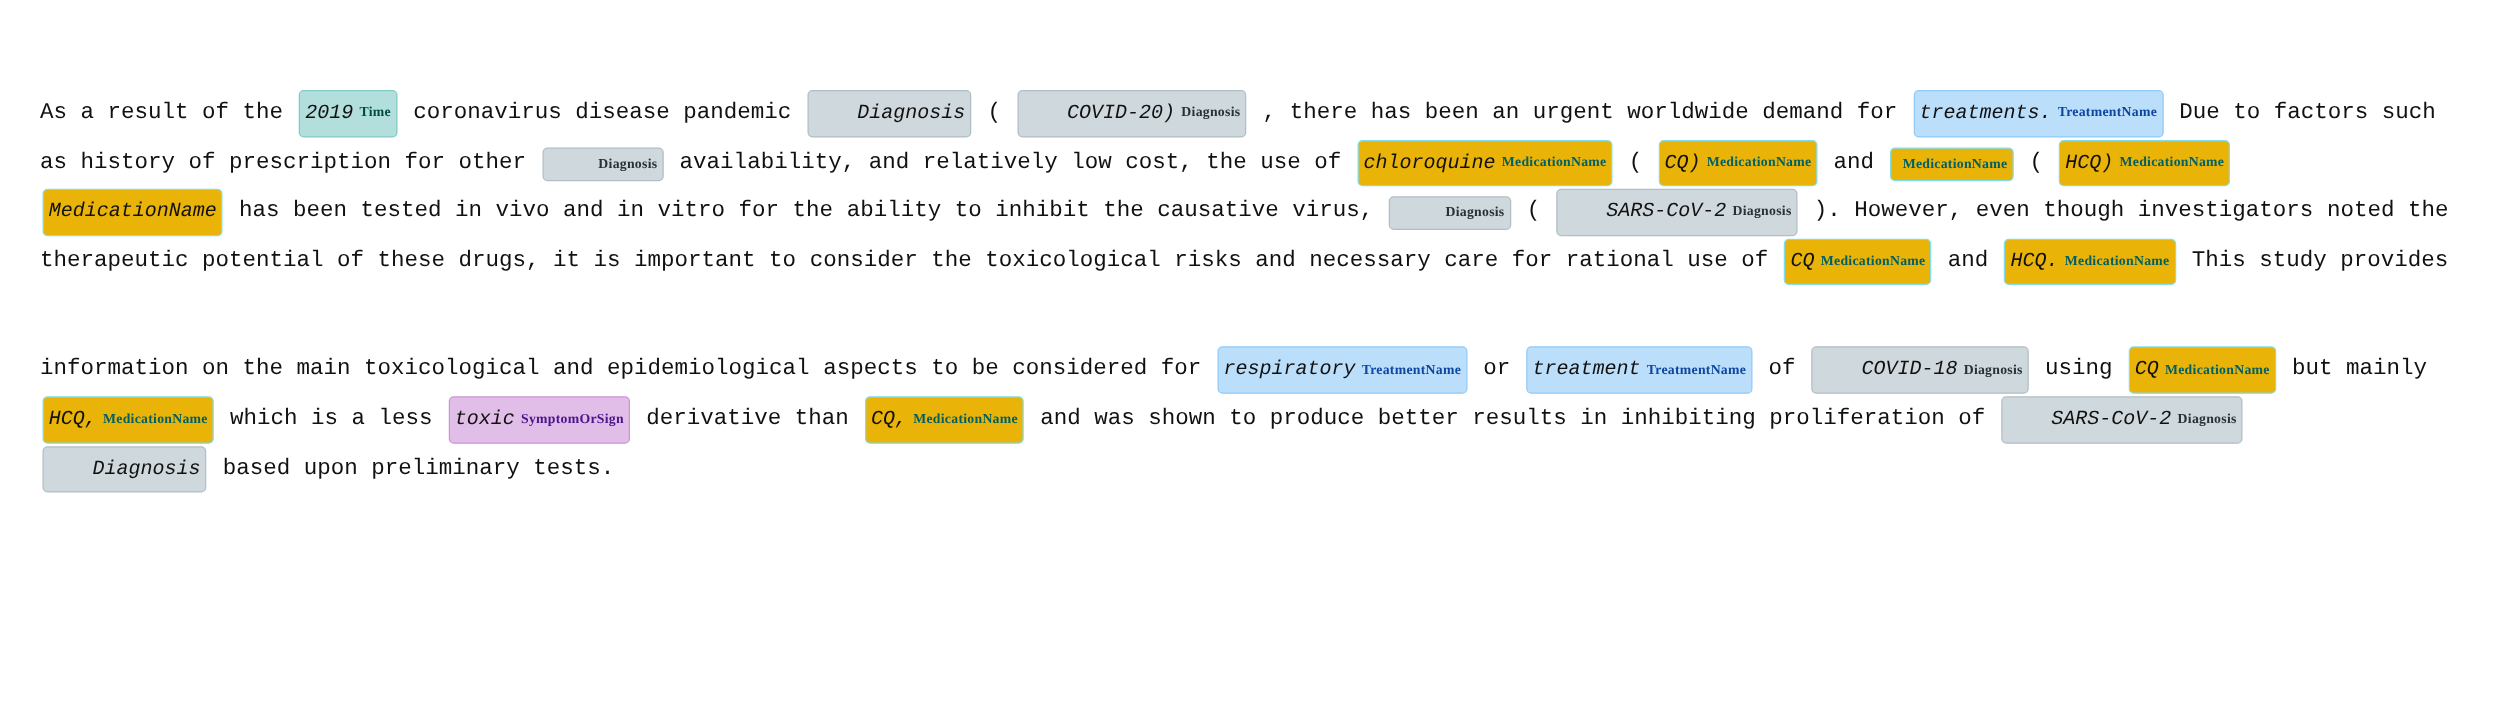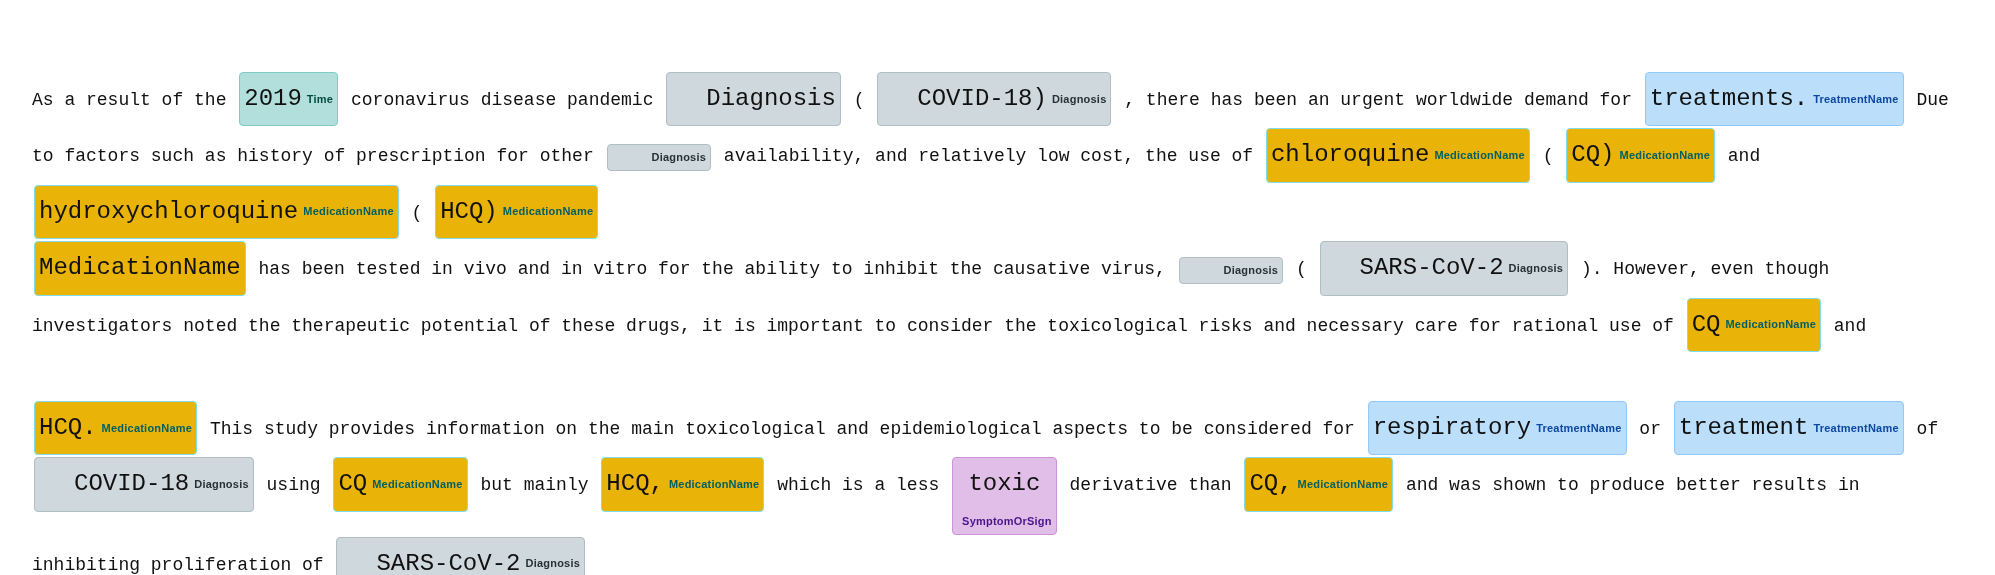--- a/index.html
+++ b/index.html
@@ -29,28 +29,29 @@
       align-items: center;
       border-radius: 4px;
       padding: 1px 4px;
       margin: 1px 2px;
       white-space: nowrap;
       vertical-align: baseline;
     }
 
     .entity-text {
       font-family: 'Courier New', Courier, monospace;
-      font-size: 24px;
+      font-size: 16px;
+      font-style: italic;
     }
 
     .entity-label {
       font-size: 11px;
       font-weight: bold;
       margin-left: 5px;
-      font-family: Liberation Sans, sans-serif;
+      font-family: Liberation Serif, serif;
       letter-spacing: 0.02em;
       text-transform: none;
     }
 
     
     .entity-time {
       background-color: #b2dfdb;
       border: 1px solid #80cbc4;
     }
     .entity-time .entity-label {
@@ -83,21 +84,20 @@
       border: 1px solid #80deea;
     }
     .entity-medication .entity-label {
       color: #006064;
     }
 
     
     .entity-symptom {
       background-color: #e1bee7;
       border: 1px solid #ce93d8;
-      flex-direction: column;
     }
     .entity-symptom .entity-label {
       color: #4a148c;
     }
 
     p {
       margin-bottom: 0;
     }
   </style>
 </head>
@@ -109,21 +109,21 @@
     <span class="entity entity-time">
       <span class="entity-text">2019</span>
       <span class="entity-label">Time</span>
     </span>
     coronavirus disease pandemic
     <span class="entity entity-diagnosis">
       <span class="entity-text">Diagnosis</span>
     </span>
     (
     <span class="entity entity-diagnosis">
-      <span class="entity-text">COVID-18)</span>
+      <span class="entity-text">COVID-20)</span>
       <span class="entity-label">Diagnosis</span>
     </span>
     , there has been an urgent worldwide demand for
     <span class="entity entity-treatment">
       <span class="entity-text">treatments.</span>
       <span class="entity-label">TreatmentName</span>
     </span>
     Due to factors such as history of prescription for other
     <span class="entity entity-diagnosis">
       <span class="entity-label">Diagnosis</span>
@@ -133,21 +133,20 @@
       <span class="entity-text">chloroquine</span>
       <span class="entity-label">MedicationName</span>
     </span>
     (
     <span class="entity entity-medication">
       <span class="entity-text">CQ)</span>
       <span class="entity-label">MedicationName</span>
     </span>
     and
     <span class="entity entity-medication">
-      <span class="entity-text">hydroxychloroquine</span>
       <span class="entity-label">MedicationName</span>
     </span>
     (
     <span class="entity entity-medication">
       <span class="entity-text">HCQ)</span>
       <span class="entity-label">MedicationName</span>
     </span>
     <br>
     <span class="entity entity-medication">
       <span class="entity-text">MedicationName</span>

